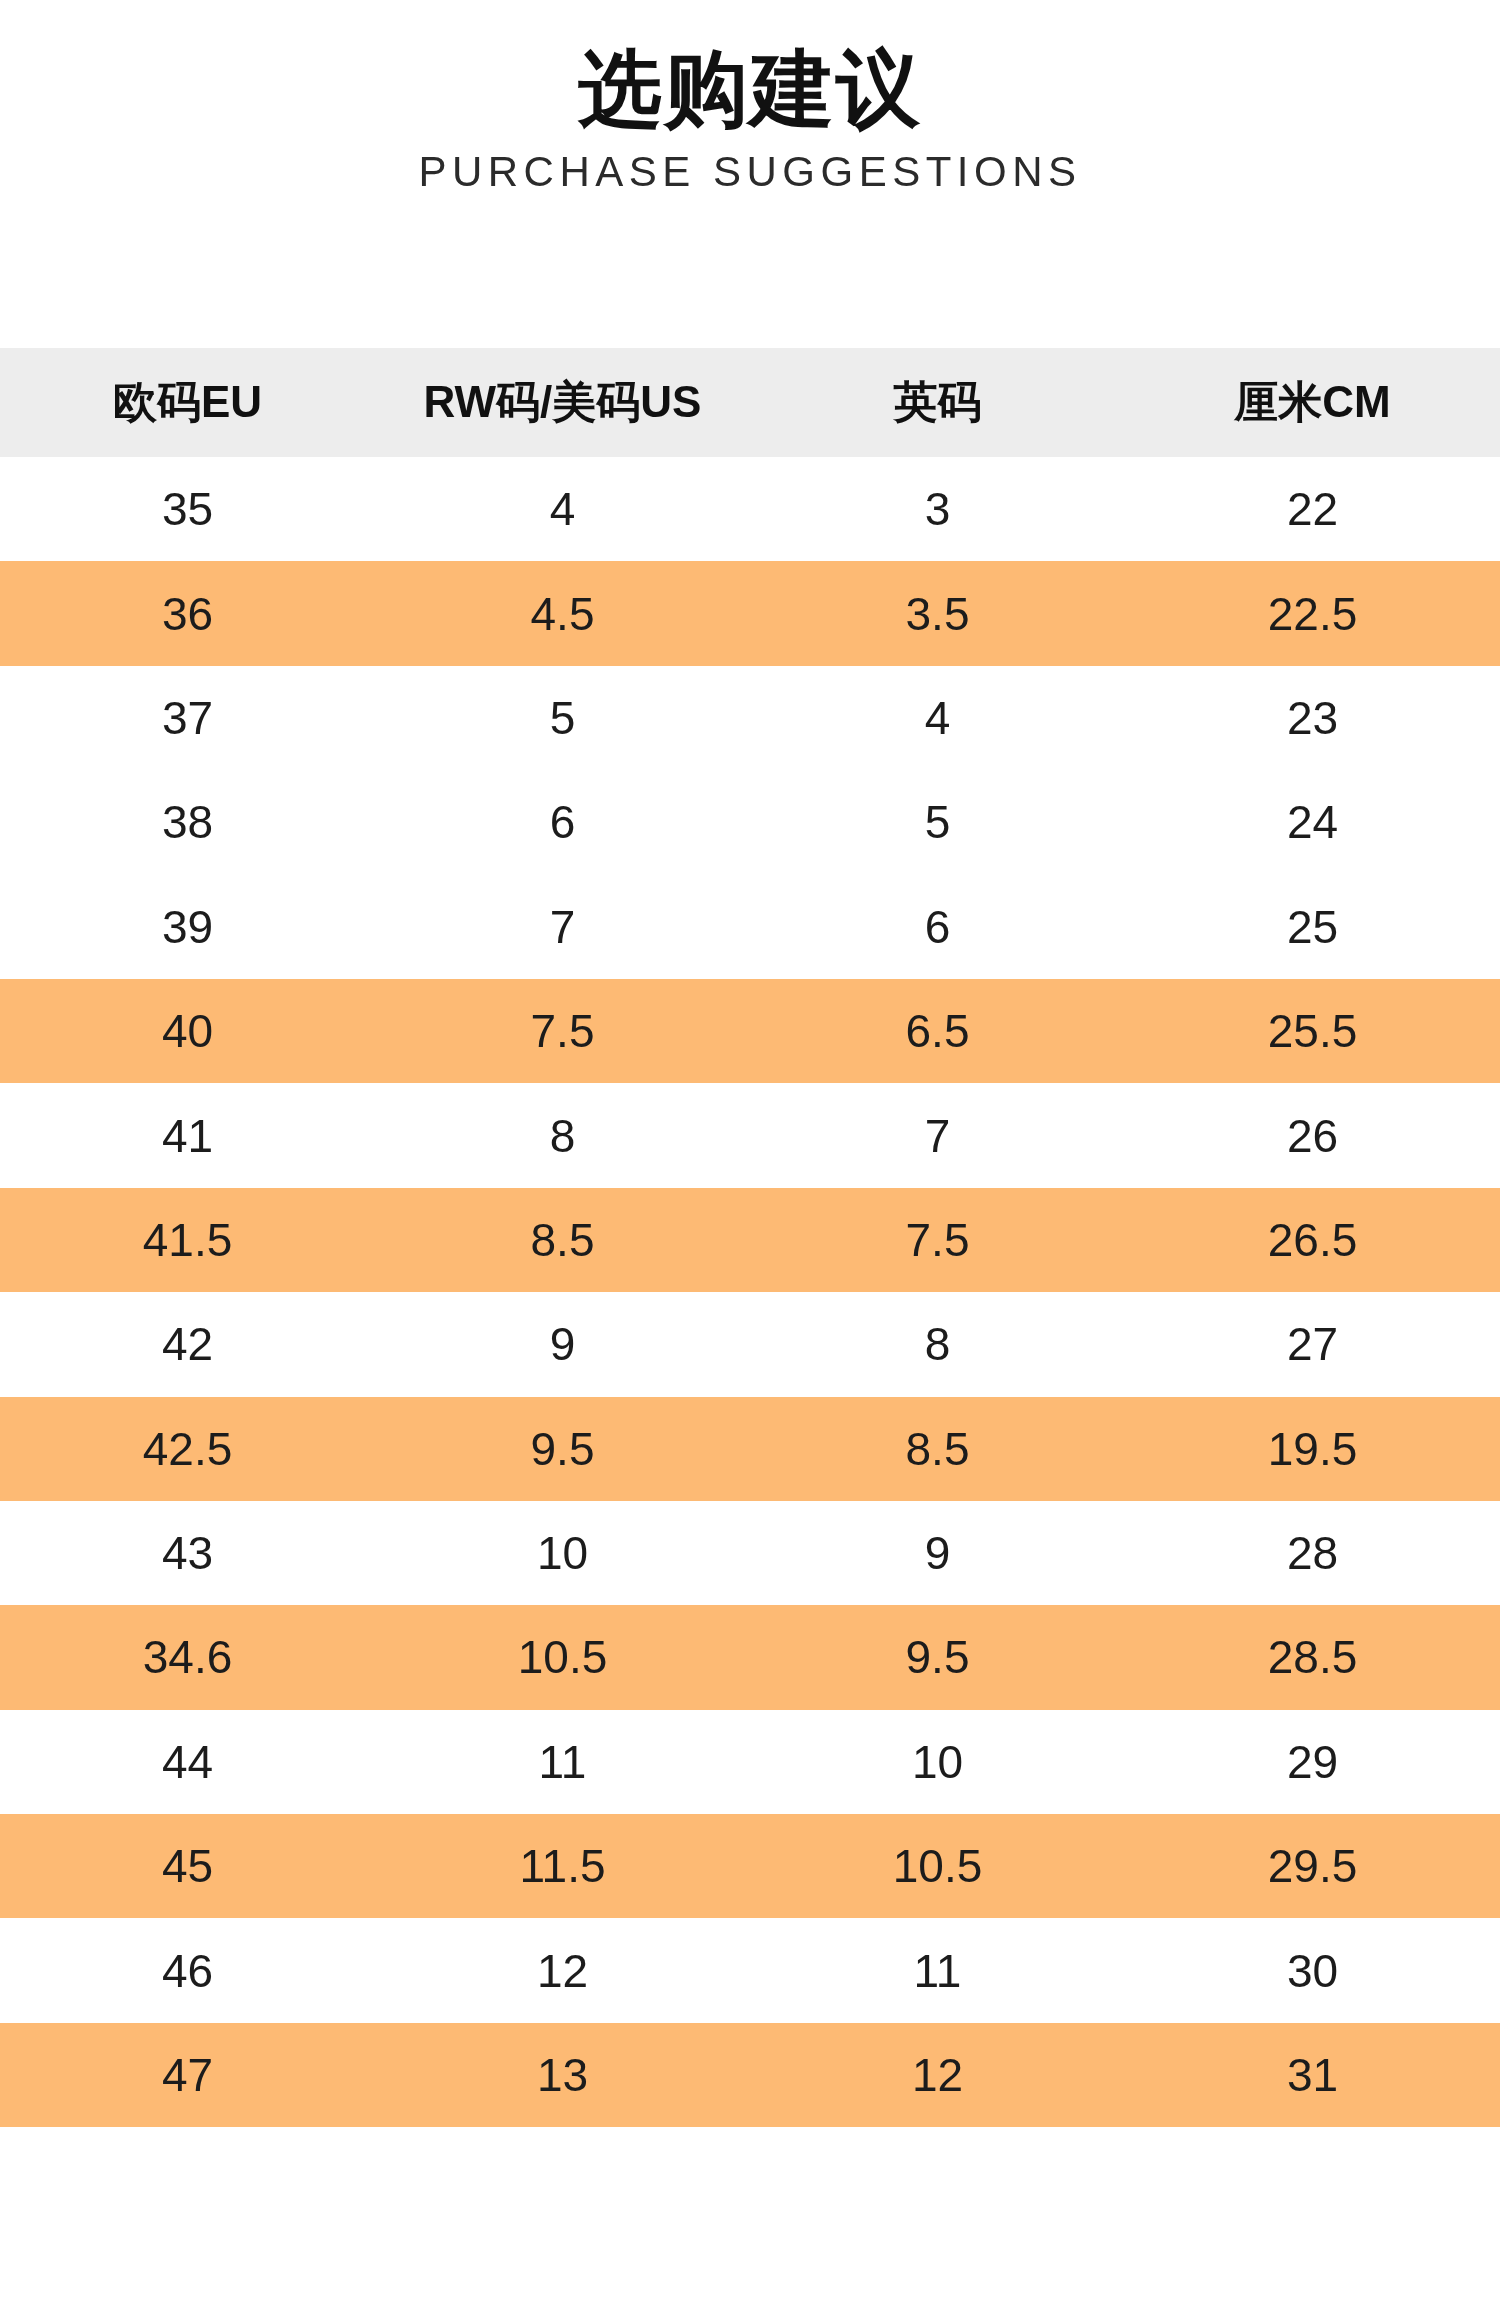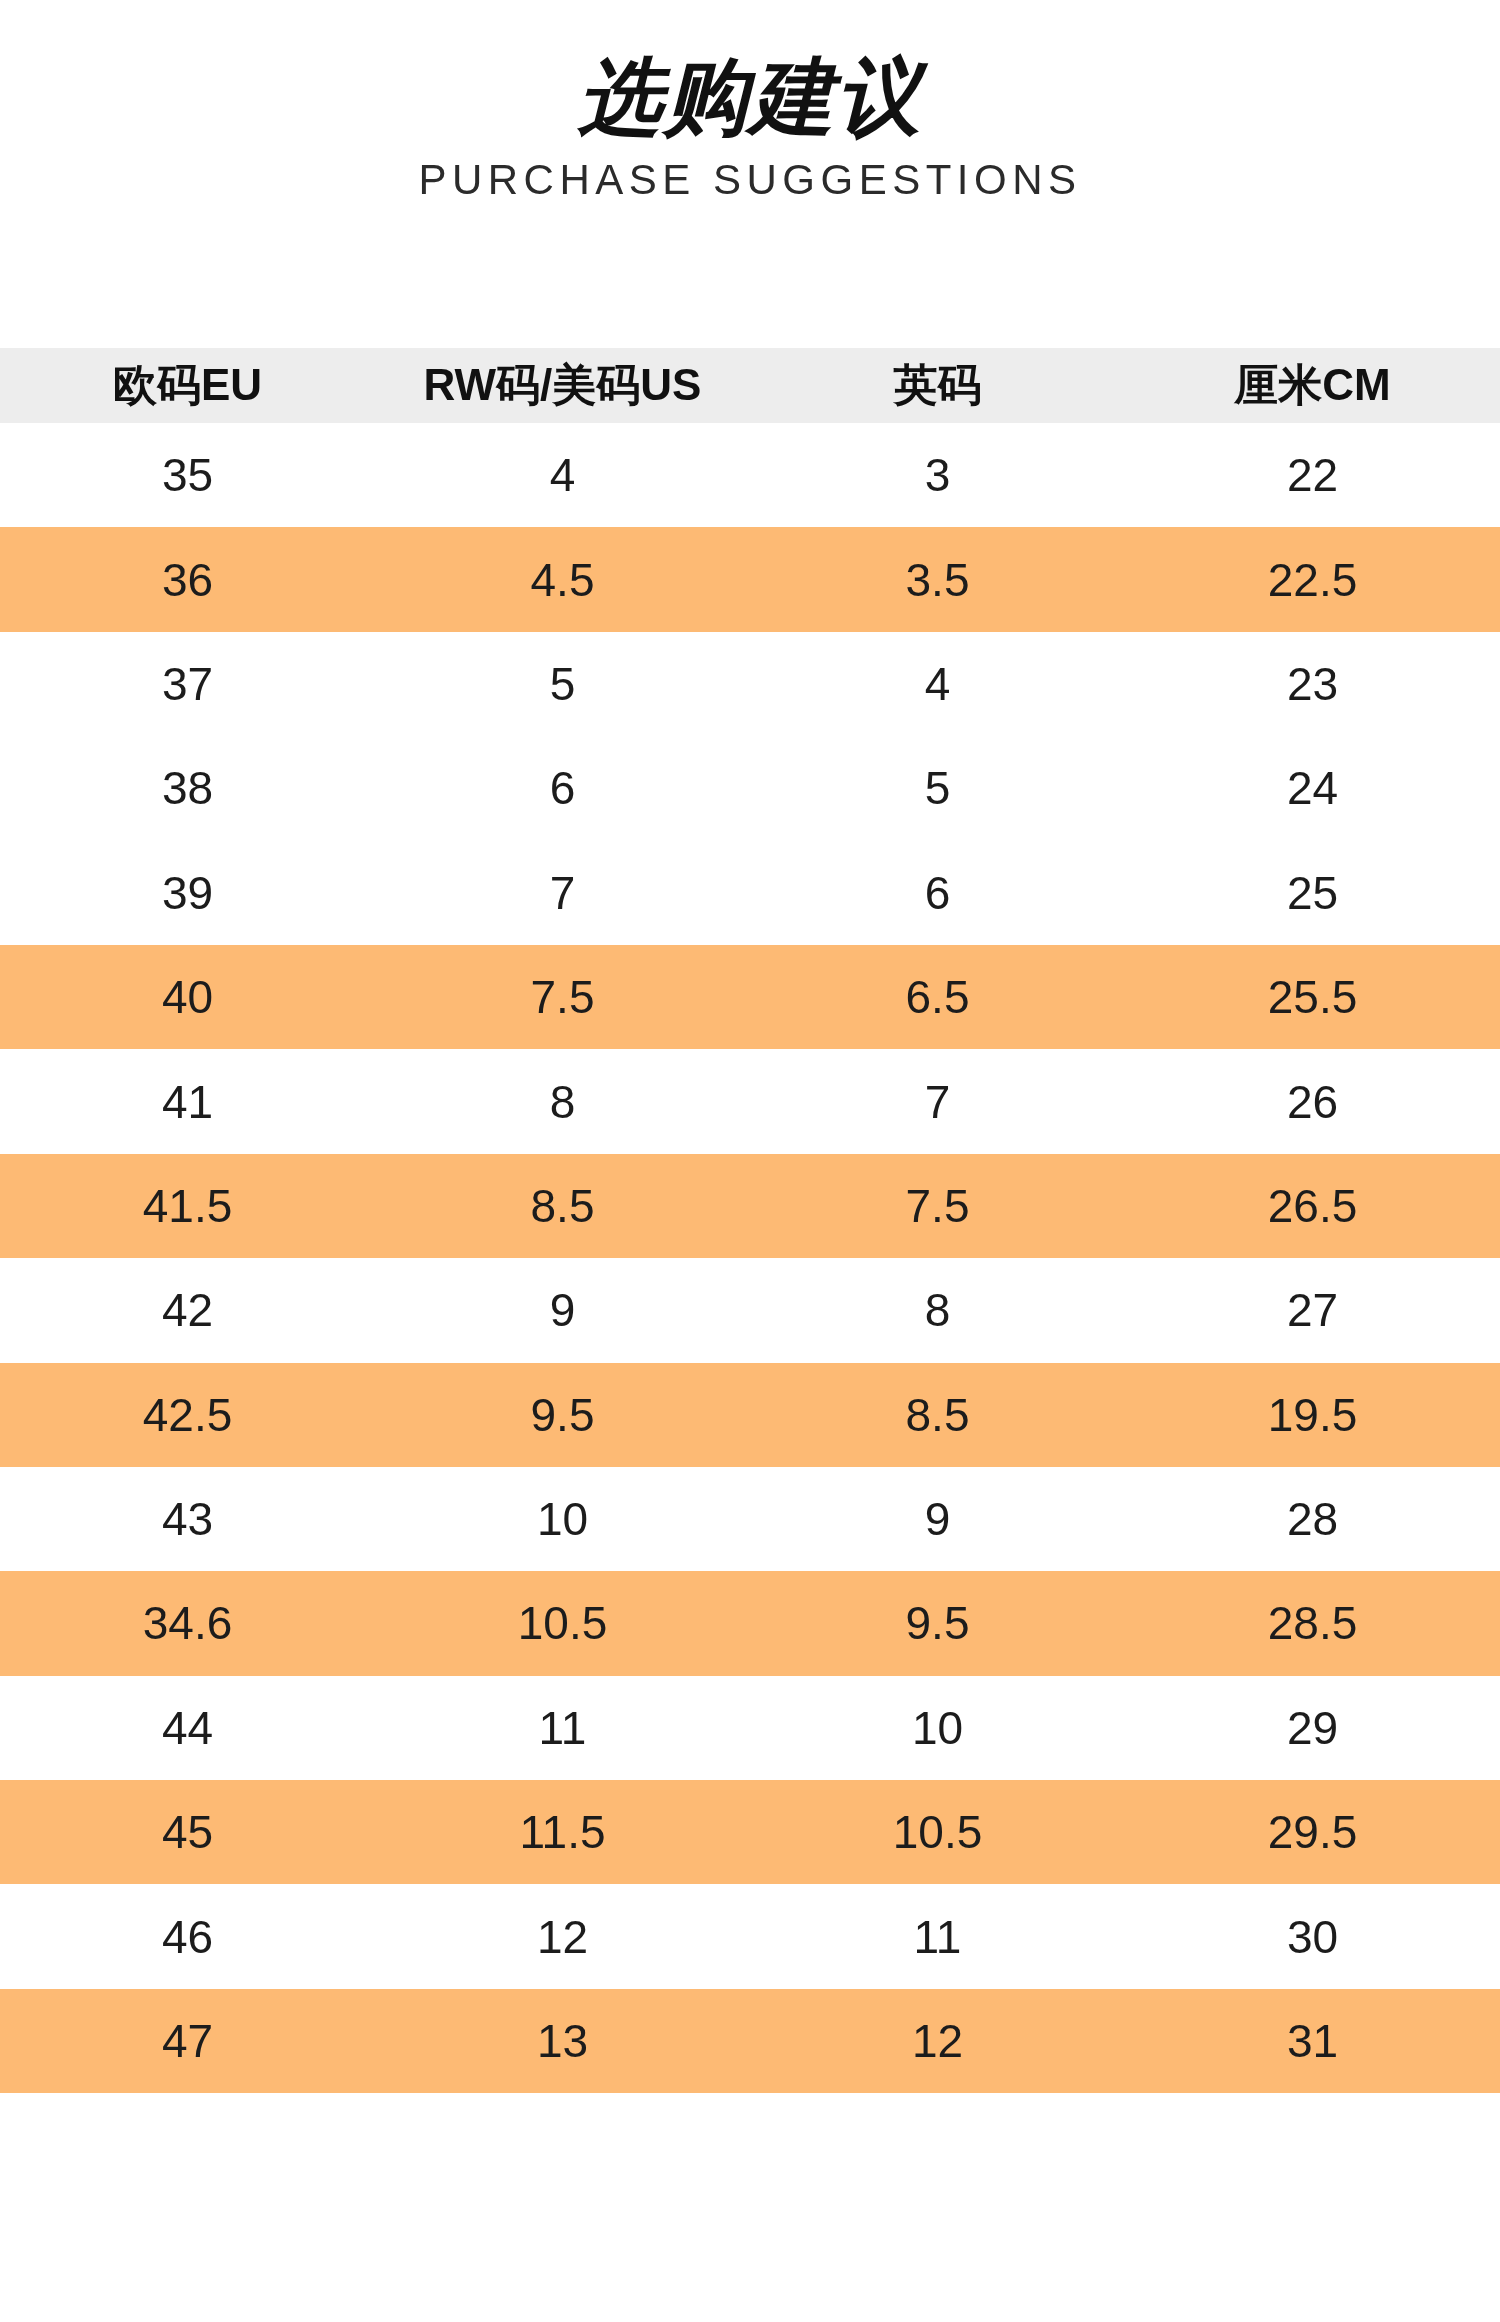--- a/index.html
+++ b/index.html
@@ -29,23 +29,22 @@
     padding-top: 46px;
     text-align: center;
   }
 
   .page-title {
     font-size: 84px;
     font-weight: 700;
     line-height: 1.04;
     letter-spacing: 2px;
     color: #111111;
-    margin: 8px;
+    margin: 0;
     font-family: "Liberation Sans", "DejaVu Sans", sans-serif;
-    font-style: italic;
   }
 
   .page-subtitle {
     font-size: 42px;
     font-weight: 400;
     letter-spacing: 5.5px;
     color: #2b2b2b;
     margin: 16px 0 0 0;
     line-height: 1.1;
     font-family: "Liberation Sans", "DejaVu Sans", sans-serif;
@@ -64,27 +63,27 @@
   .size-table col.c-eu  { width: 25%; }
   .size-table col.c-us  { width: 25%; }
   .size-table col.c-uk  { width: 25%; }
   .size-table col.c-cm  { width: 25%; }
 
   .size-table thead tr {
     background: #ededed;
   }
 
   .size-table th {
-    height: 75px;
+    height: 85px;
     font-size: 44px;
     font-weight: 700;
     color: #111111;
     text-align: center;
     vertical-align: middle;
-    padding: 0;
+    padding: 12px;
     letter-spacing: 0px;
     white-space: nowrap;
   }
 
   .size-table td {
     height: 104.4px;
     font-size: 46px;
     font-weight: 400;
     color: #1c1c1c;
     text-align: center;

